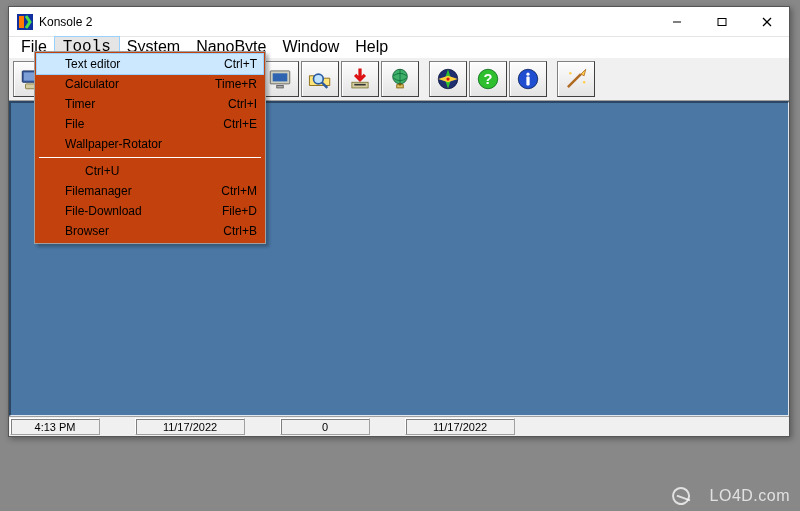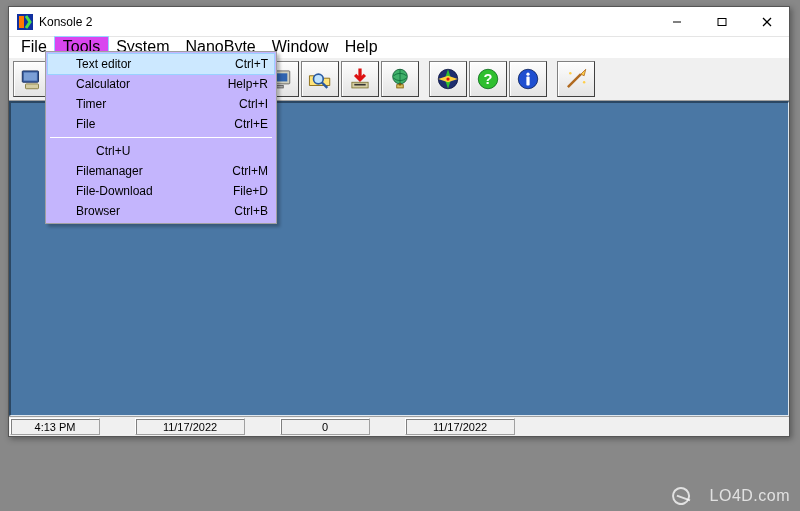--- a/index.html
+++ b/index.html
@@ -63,22 +63,23 @@
     background: #fff;
     user-select:none;
   }
   .menu-item {
     padding: 2px 8px;
     font-size: 16px;
     display:flex;
     align-items:center;
   }
   .menu-item.active {
-    background: #d946ef;
+    background: #e5e5e5;
     outline: 1px solid #99d1ff;
+    font-family: Liberation Mono, monospace;
   }
 
   .toolbar {
     height: 44px;
     background: #f0f0f0;
     border-top: 1px solid #fff;
     border-bottom: 1px solid #a0a0a0;
     display: flex;
     align-items: center;
     padding: 2px 4px;
@@ -121,23 +122,23 @@
     border-left: 1px solid #fff;
     margin: 1px;
     padding: 1px 6px;
     display:flex; align-items:center; justify-content:center;
     box-shadow: inset 1px 1px 0 #808080;
   }
 
   
   .dropdown {
     position: absolute;
-    left: 45px; top: 51px;
+    left: 34px; top: 51px;
     width: 232px;
-    background: #c4b5fd;
+    background: #c2410c;
     border: 1px solid #a0a0a0;
     box-shadow: 3px 3px 3px rgba(0,0,0,0.25);
     padding: 2px;
     z-index: 20;
   }
   .dd-item {
     display:flex;
     padding: 3px 6px 3px 28px;
     font-size: 12px;
     align-items:center;
@@ -352,29 +353,33 @@
   </div>
 </div>
 
 <div class="dropdown">
   <div class="dd-item hover">
     <span class="dd-label">Text editor</span>
     <span class="dd-short">Ctrl+T</span>
   </div>
   <div class="dd-item">
     <span class="dd-label">Calculator</span>
-    <span class="dd-short">Help+R</span>
+    <span class="dd-short">Time+R</span>
   </div>
   <div class="dd-item">
     <span class="dd-label">Timer</span>
     <span class="dd-short">Ctrl+I</span>
   </div>
   <div class="dd-item">
     <span class="dd-label">File</span>
     <span class="dd-short">Ctrl+E</span>
+  </div>
+  <div class="dd-item">
+    <span class="dd-label">Wallpaper-Rotator</span>
+    <span class="dd-short"></span>
   </div>
   <div class="dd-sep"></div>
   <div class="dd-item">
     <span class="dd-short">Ctrl+U</span>
   </div>
   <div class="dd-item">
     <span class="dd-label">Filemanager</span>
     <span class="dd-short">Ctrl+M</span>
   </div>
   <div class="dd-item">

